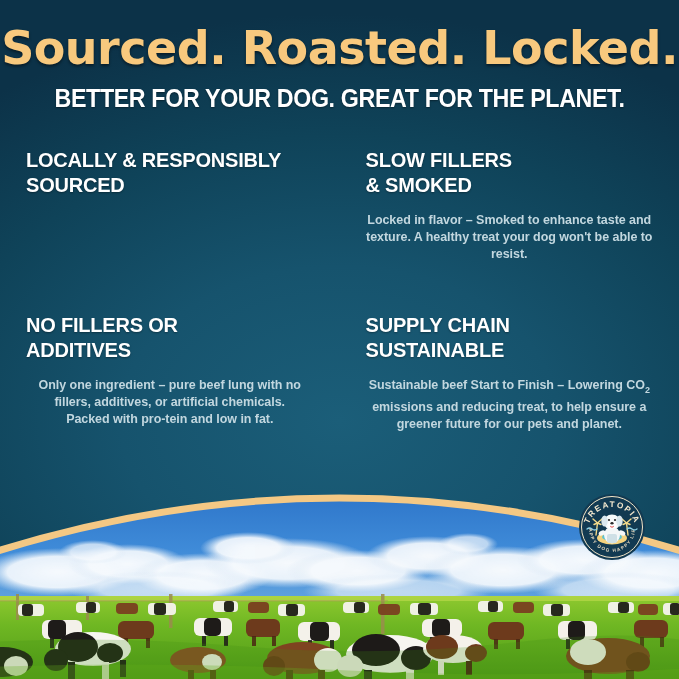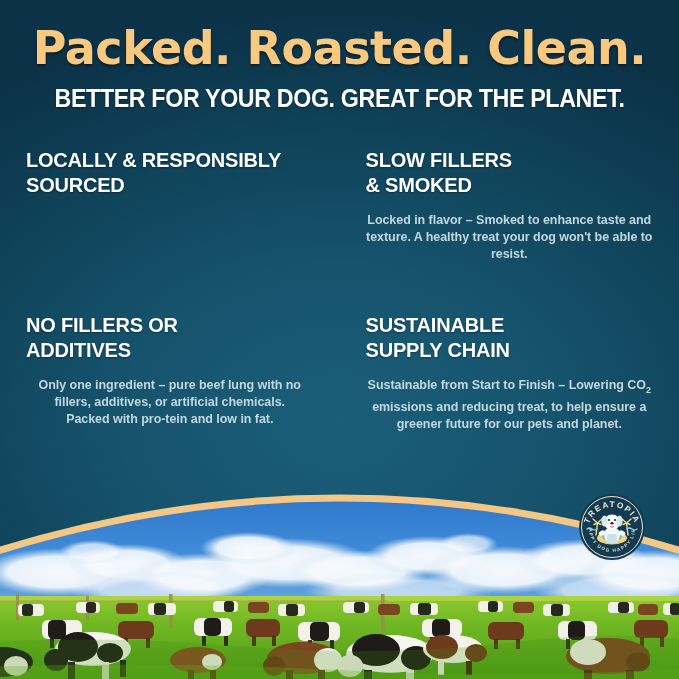--- a/index.html
+++ b/index.html
@@ -59,21 +59,21 @@
   .badge{
     position:absolute;left:578px;top:493px;width:68px;height:68px;
   }
   .badge svg{display:block;width:68px;height:68px;}
 </style>
 </head>
 <body>
 
 <div class="poster">
 
-  <div class="headline">Packed. Roasted. Clean.</div>
+  <div class="headline">Sourced. Roasted. Locked.</div>
   <div class="subhead">BETTER FOR YOUR DOG. GREAT FOR THE PLANET.</div>
 
   <div class="grid">
 
     <div class="grid-row">
       <div class="cell r1 c-left">
         <div class="f-title">
           <div>LOCALLY &amp; RESPONSIBLY</div>
           <div>SOURCED</div>
         </div>
@@ -90,24 +90,24 @@
     <div class="grid-row">
       <div class="cell r2 c-left">
         <div class="f-title">
           <div>NO FILLERS OR</div>
           <div>ADDITIVES</div>
         </div>
         <p class="f-body">Only one ingredient – pure beef lung with no fillers, additives, or artificial chemicals. Packed with pro-tein and low in fat.</p>
       </div>
       <div class="cell r2 c-right">
         <div class="f-title">
+          <div>SUPPLY CHAIN</div>
           <div>SUSTAINABLE</div>
-          <div>SUPPLY CHAIN</div>
         </div>
-        <p class="f-body"><span>Sustainable from Start to Finish – Lowering CO</span><sub>2</sub><span> emissions and reducing treat, to help ensure a greener future for our pets and planet.</span></p>
+        <p class="f-body"><span>Sustainable beef Start to Finish – Lowering CO</span><sub>2</sub><span> emissions and reducing treat, to help ensure a greener future for our pets and planet.</span></p>
       </div>
     </div>
 
   </div>
 
   <div class="photo-wrap">
     <svg viewBox="0 0 683 235" preserveAspectRatio="none">
       <defs>
         <clipPath id="archClip">
           <path d="M -40 235 L -40 120 Q 341 -12 723 120 L 723 235 Z"></path>

